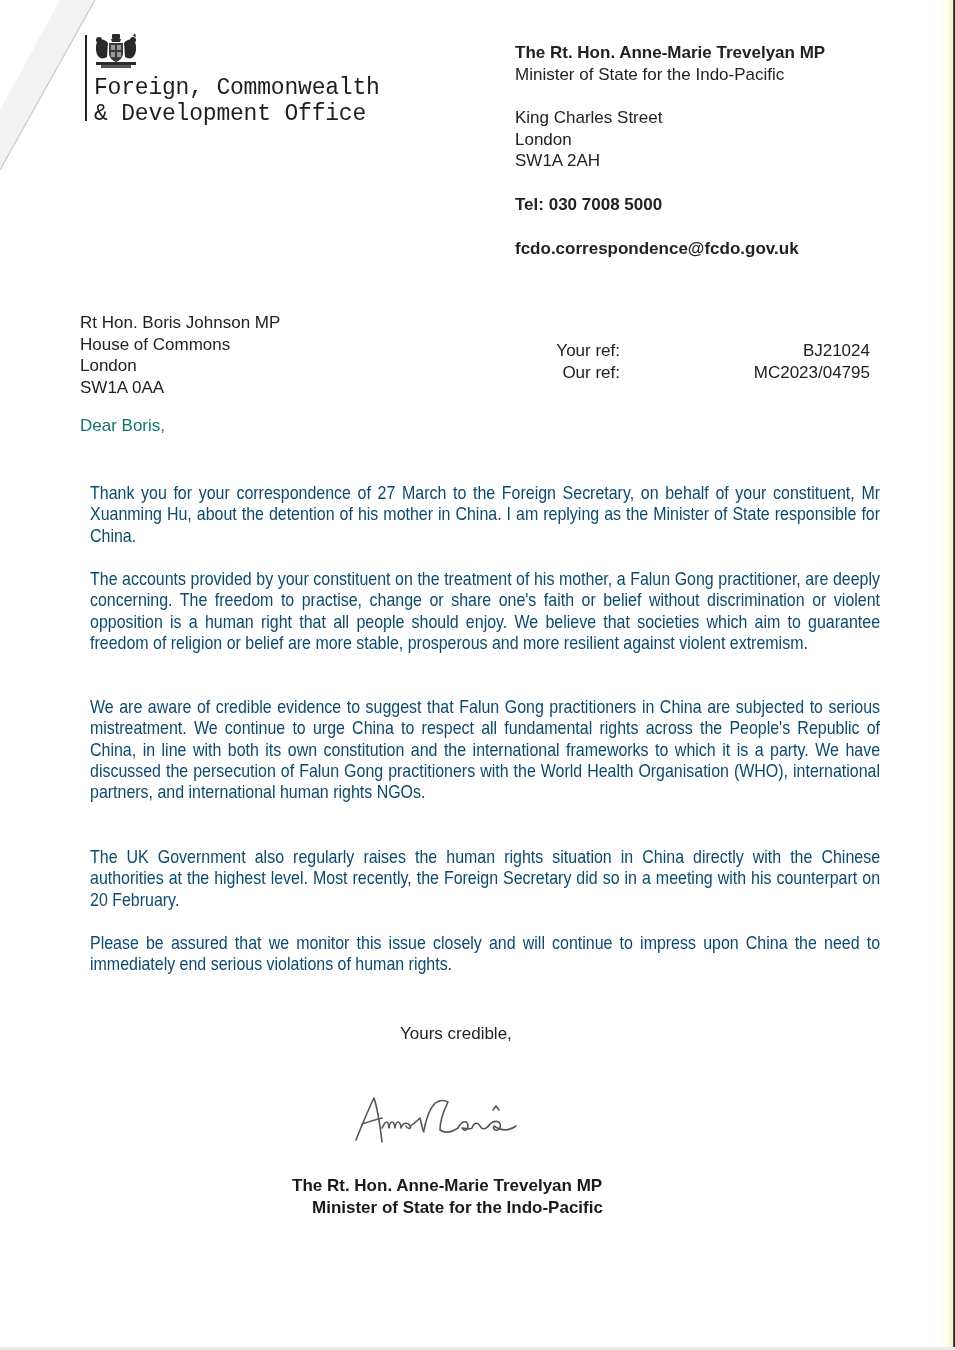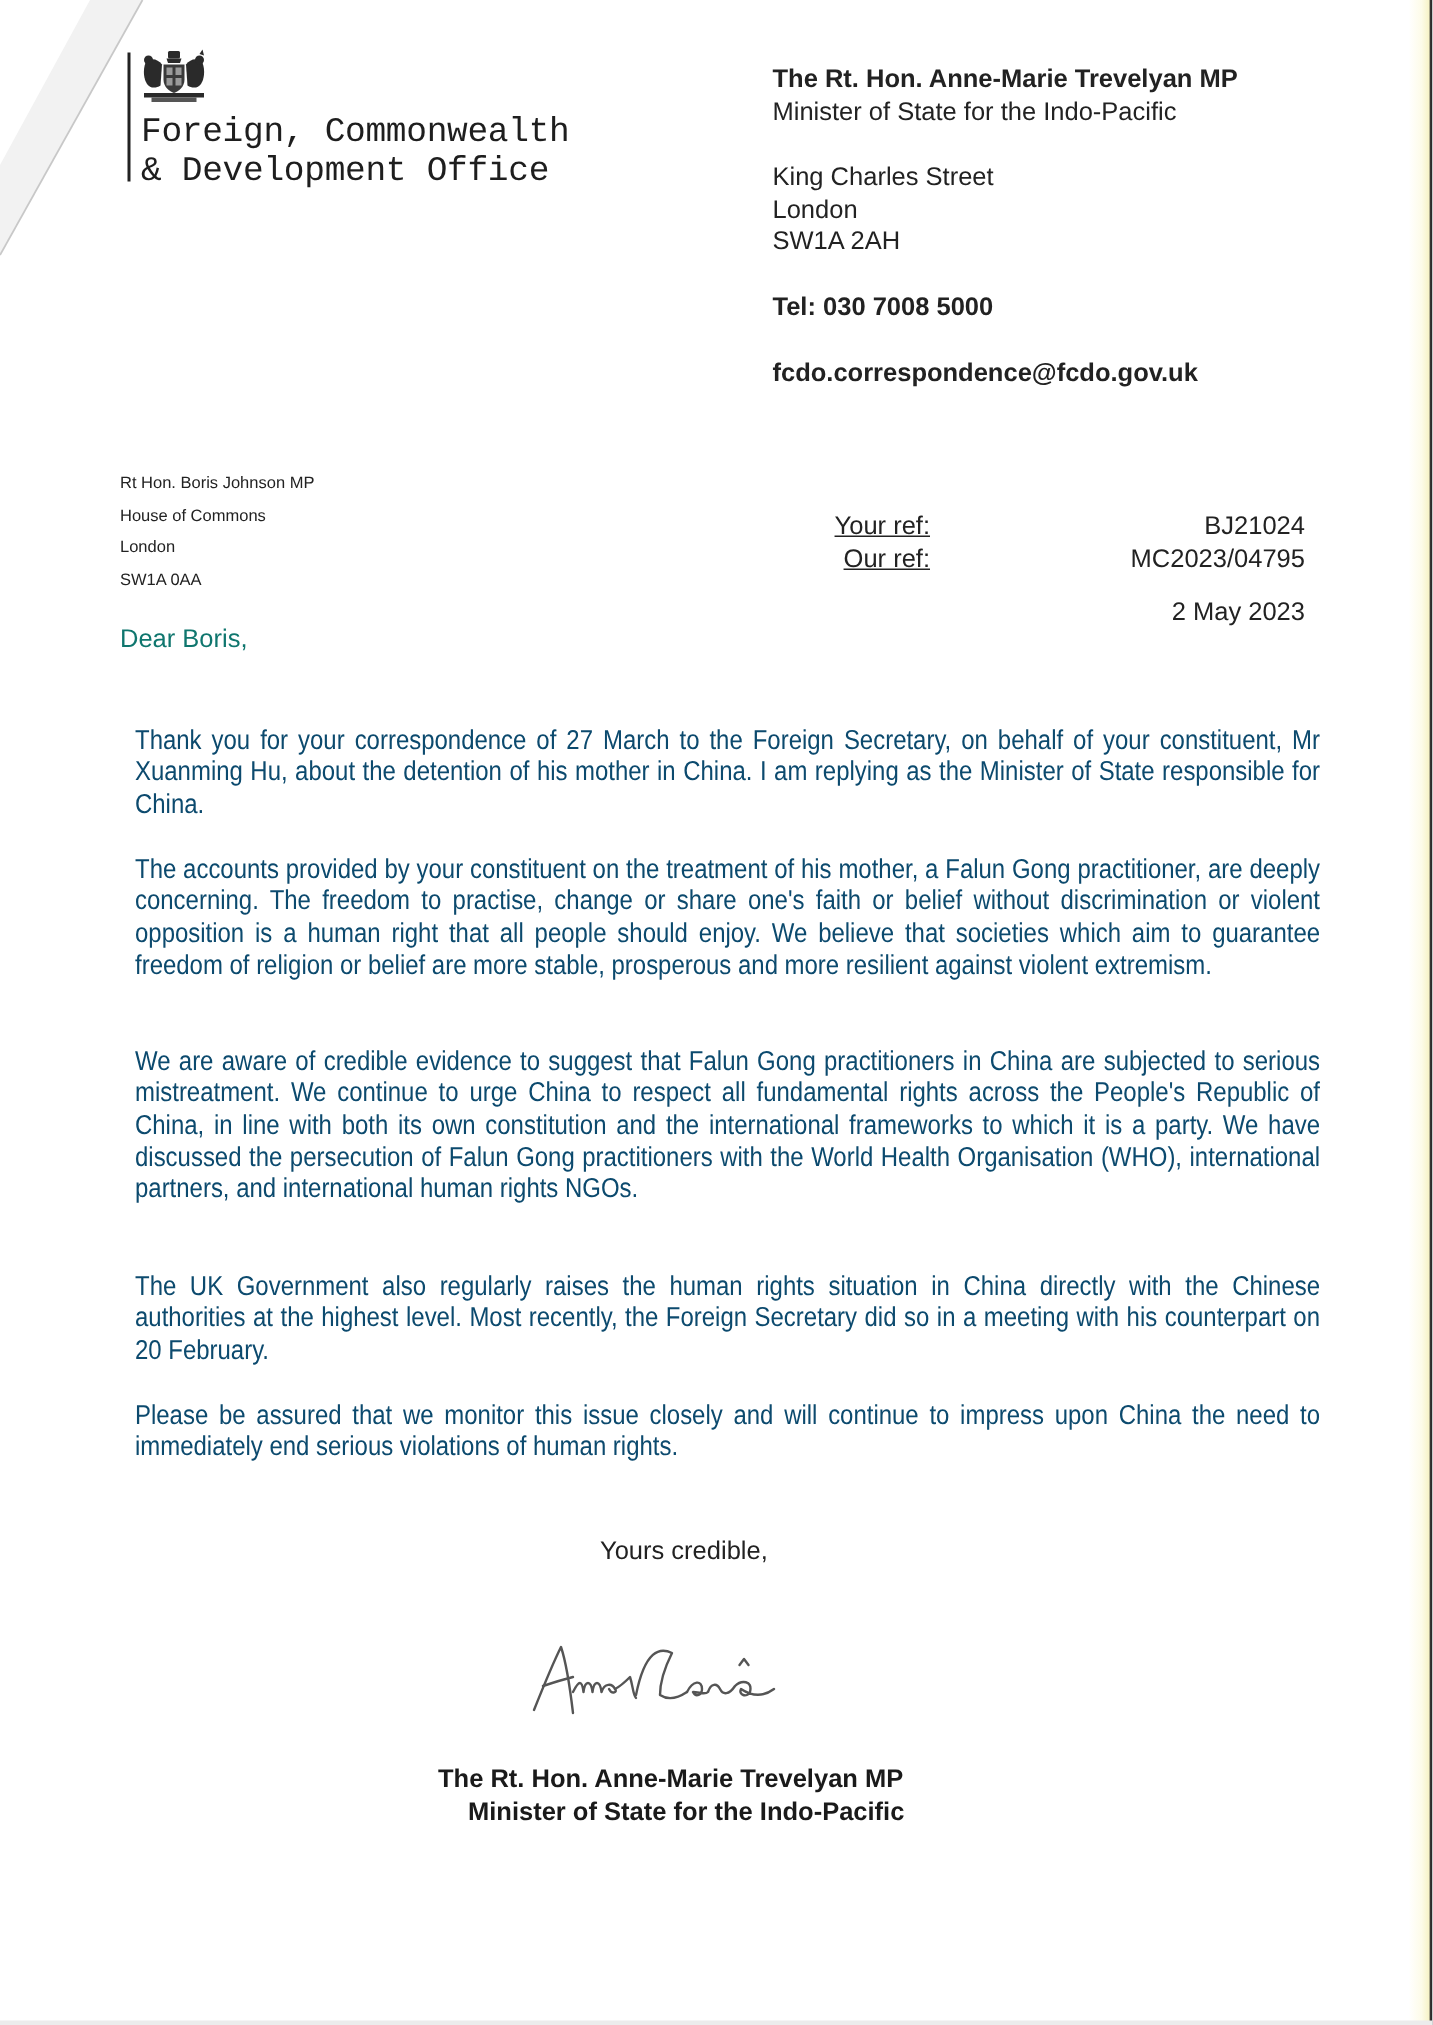--- a/index.html
+++ b/index.html
@@ -16,26 +16,26 @@
   .crest { position: absolute; left: 93px; top: 32px; width: 46px; height: 38px; }
   .dept-name { position: absolute; left: 94px; top: 75px; font-size: 23px; line-height: 26px; color: #1e1e1e; letter-spacing: -0.2px; font-family: Liberation Mono, monospace; }
 
   
   .sender { position: absolute; left: 515px; top: 42px; font-size: 17px; line-height: 21.5px; color: #222; }
   .sender .bold { font-weight: bold; }
   .sender .gap { height: 22px; }
   .sender .gap2 { height: 23px; }
 
   
-  .recipient { position: absolute; left: 80px; top: 312px; font-size: 11px; line-height: 21.5px; color: #222; }
+  .recipient { position: absolute; left: 80px; top: 312px; font-size: 17px; line-height: 21.5px; color: #222; }
 
   
   .refs { position: absolute; left: 540px; top: 340px; width: 330px; font-size: 17px; line-height: 21.5px; color: #222; }
   .ref-row { display: flex; justify-content: space-between; }
-  .ref-label { width: 80px; text-align: right; text-decoration: underline; }
+  .ref-label { width: 80px; text-align: right; }
   .date { text-align: right; margin-top: 14px; }
 
   .salutation { position: absolute; left: 80px; top: 416px; font-size: 17px; color: #0f766e; }
 
   
   .body { position: absolute; left: 76px; top: 483px; width: 790px; color: #0c4a6e; margin-left: 14px; }
   .para { width: 900px; transform: scaleX(0.8778); transform-origin: left top;
           font-size: 18.2px; line-height: 21.3px; text-align: justify; text-align-last: left; margin: 0; }
   .para-wrap { margin-bottom: 22px; }
 
@@ -104,21 +104,20 @@
 
   <div class="refs">
     <div class="ref-row">
       <span class="ref-label">Your ref:</span>
       <span>BJ21024</span>
     </div>
     <div class="ref-row">
       <span class="ref-label">Our ref:</span>
       <span>MC2023/04795</span>
     </div>
-    <div class="date">2 May 2023</div>
   </div>
 
   <div class="salutation">Dear Boris,</div>
 
   <div class="body">
     <div class="para-wrap" style="height:64px">
         <p class="para">Thank you for your correspondence of 27 March to the Foreign Secretary, on behalf of your constituent, Mr Xuanming Hu, about the detention of his mother in China.  I am replying as the Minister of State responsible for China.</p>
       </div>
     <div class="para-wrap" style="height:106px">
         <p class="para">The accounts provided by your constituent on the treatment of his mother, a Falun Gong practitioner, are deeply concerning.  The freedom to practise, change or share one's faith or belief without discrimination or violent opposition is a human right that all people should enjoy.  We believe that societies which aim to guarantee freedom of religion or belief are more stable, prosperous and more resilient against violent extremism.</p>

